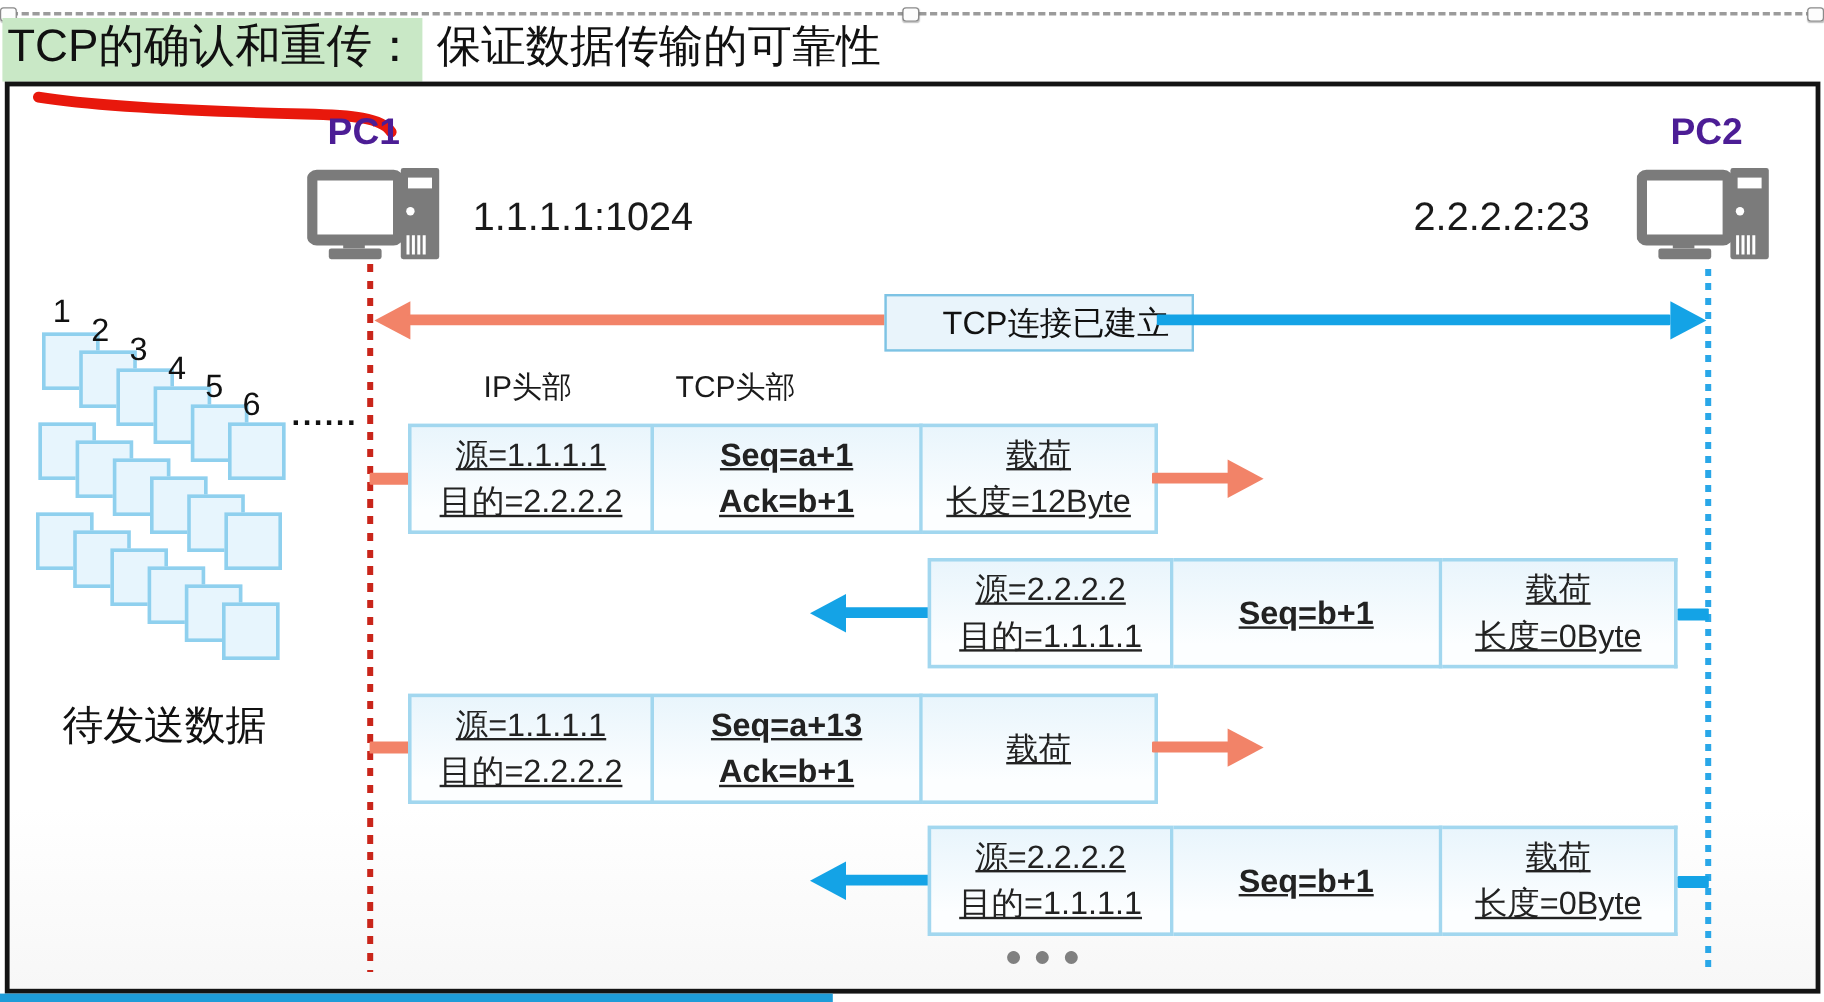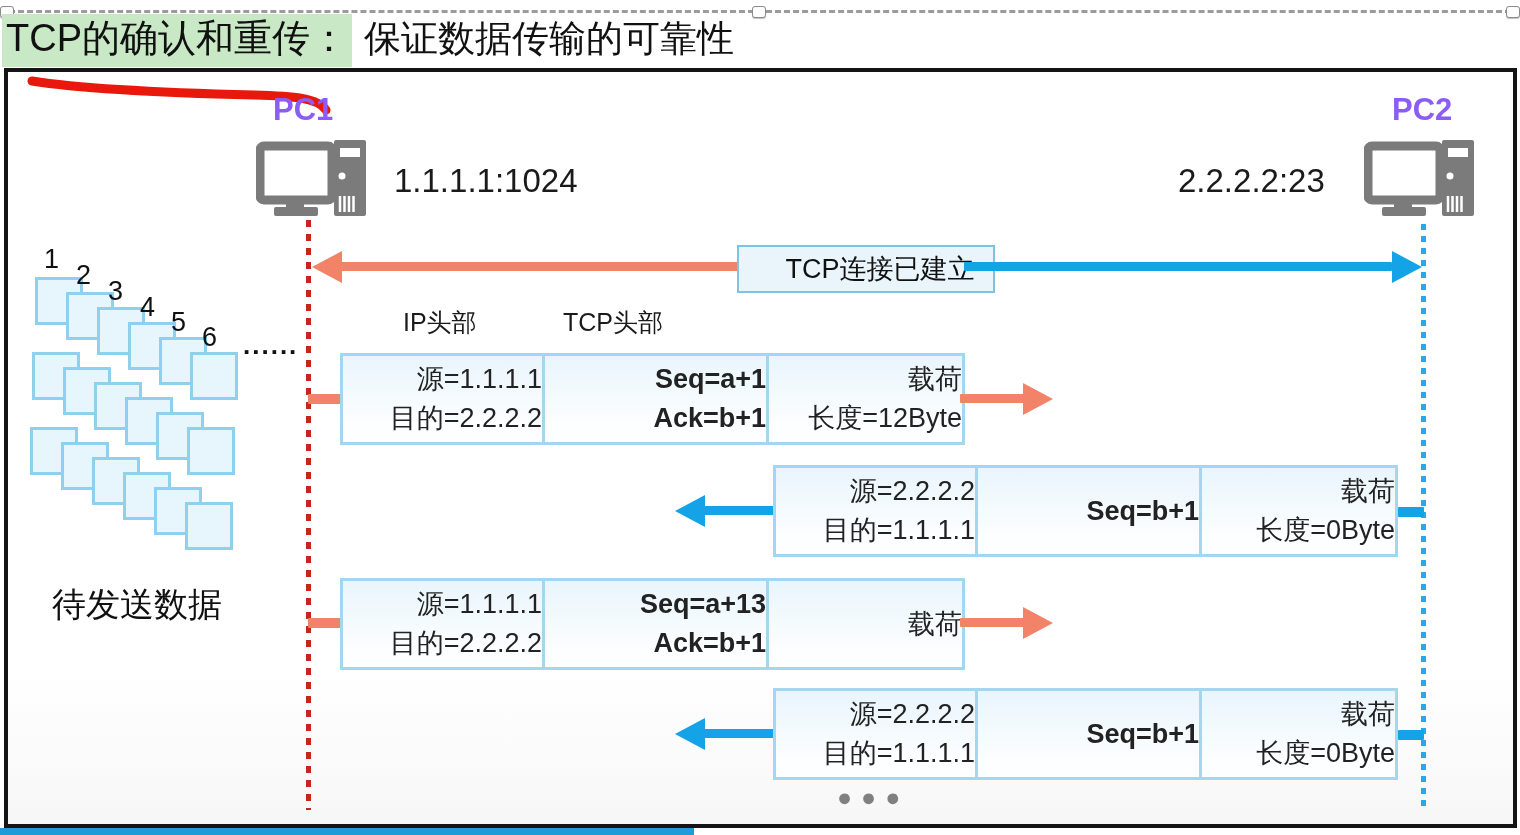--- a/index.html
+++ b/index.html
@@ -17,21 +17,21 @@
 
   
   .title{position:absolute;left:2px;top:13px;white-space:nowrap;}
   .title .hl{background:#c9e8c6;font-weight:normal;font-size:38px;padding:3px 4px 8px 4px;letter-spacing:0;}
   .title .rest{font-size:37px;margin-left:12px;font-weight:400;}
 
   
   .frame{position:absolute;left:4px;top:68px;width:1505px;height:752px;border:4px solid #141414;background:linear-gradient(180deg,#ffffff 80%,#f7f7f7 100%);}
 
   
-  .pc-label{position:absolute;font-size:31px;font-weight:bold;color:#8b5cf6;}
+  .pc-label{position:absolute;font-size:31px;font-weight:bold;color:#4c1d95;}
   .ip-label{position:absolute;font-size:33px;color:#1a1a1a;}
 
   
   .lifeline-red{position:absolute;width:5px;
     background:repeating-linear-gradient(to bottom,#c9251a 0 7px,transparent 7px 14px);}
   .lifeline-blue{position:absolute;width:5px;
     background:repeating-linear-gradient(to bottom,#29a7e8 0 6px,transparent 6px 12px);}
 
   
   .line{position:absolute;height:9px;border-radius:1px;}
@@ -52,22 +52,22 @@
     display:flex;align-items:center;justify-content:center;
     font-size:27px;color:#111;padding-left:28px;}
 
   
   .col-header{position:absolute;font-size:25px;color:#1a1a1a;}
 
   
   .packet{position:absolute;display:flex;height:92px;box-sizing:border-box;}
   .cell{box-sizing:border-box;border:3px solid #a2d7ef;border-left-width:0;
     background:linear-gradient(180deg,#e9f5fc 0%,#fcfeff 80%);
-    display:flex;flex-direction:column;justify-content:center;align-items:flex-end;
-    font-size:27px;line-height:39px;color:#222;}
+    display:flex;flex-direction:column;justify-content:center;align-items:center;
+    font-size:27px;line-height:39px;color:#222;text-decoration:underline;}
   .cell:first-child{border-left-width:3px;}
   .w-src{width:205px;}
   .w-seq{width:224px;font-weight:bold;}
   .w-pay{width:196px;}
 
   
   .sq{position:absolute;width:48px;height:48px;background:#e7f5fd;border:3px solid #8fd0ee;box-sizing:border-box;}
   .sq-num{position:absolute;font-size:27px;color:#111;z-index:3;}
   .sq-more{position:absolute;font-size:26px;font-weight:bold;letter-spacing:2px;color:#111;z-index:3;}
   .pending-label{position:absolute;left:52px;top:582px;font-size:34px;color:#111;}

